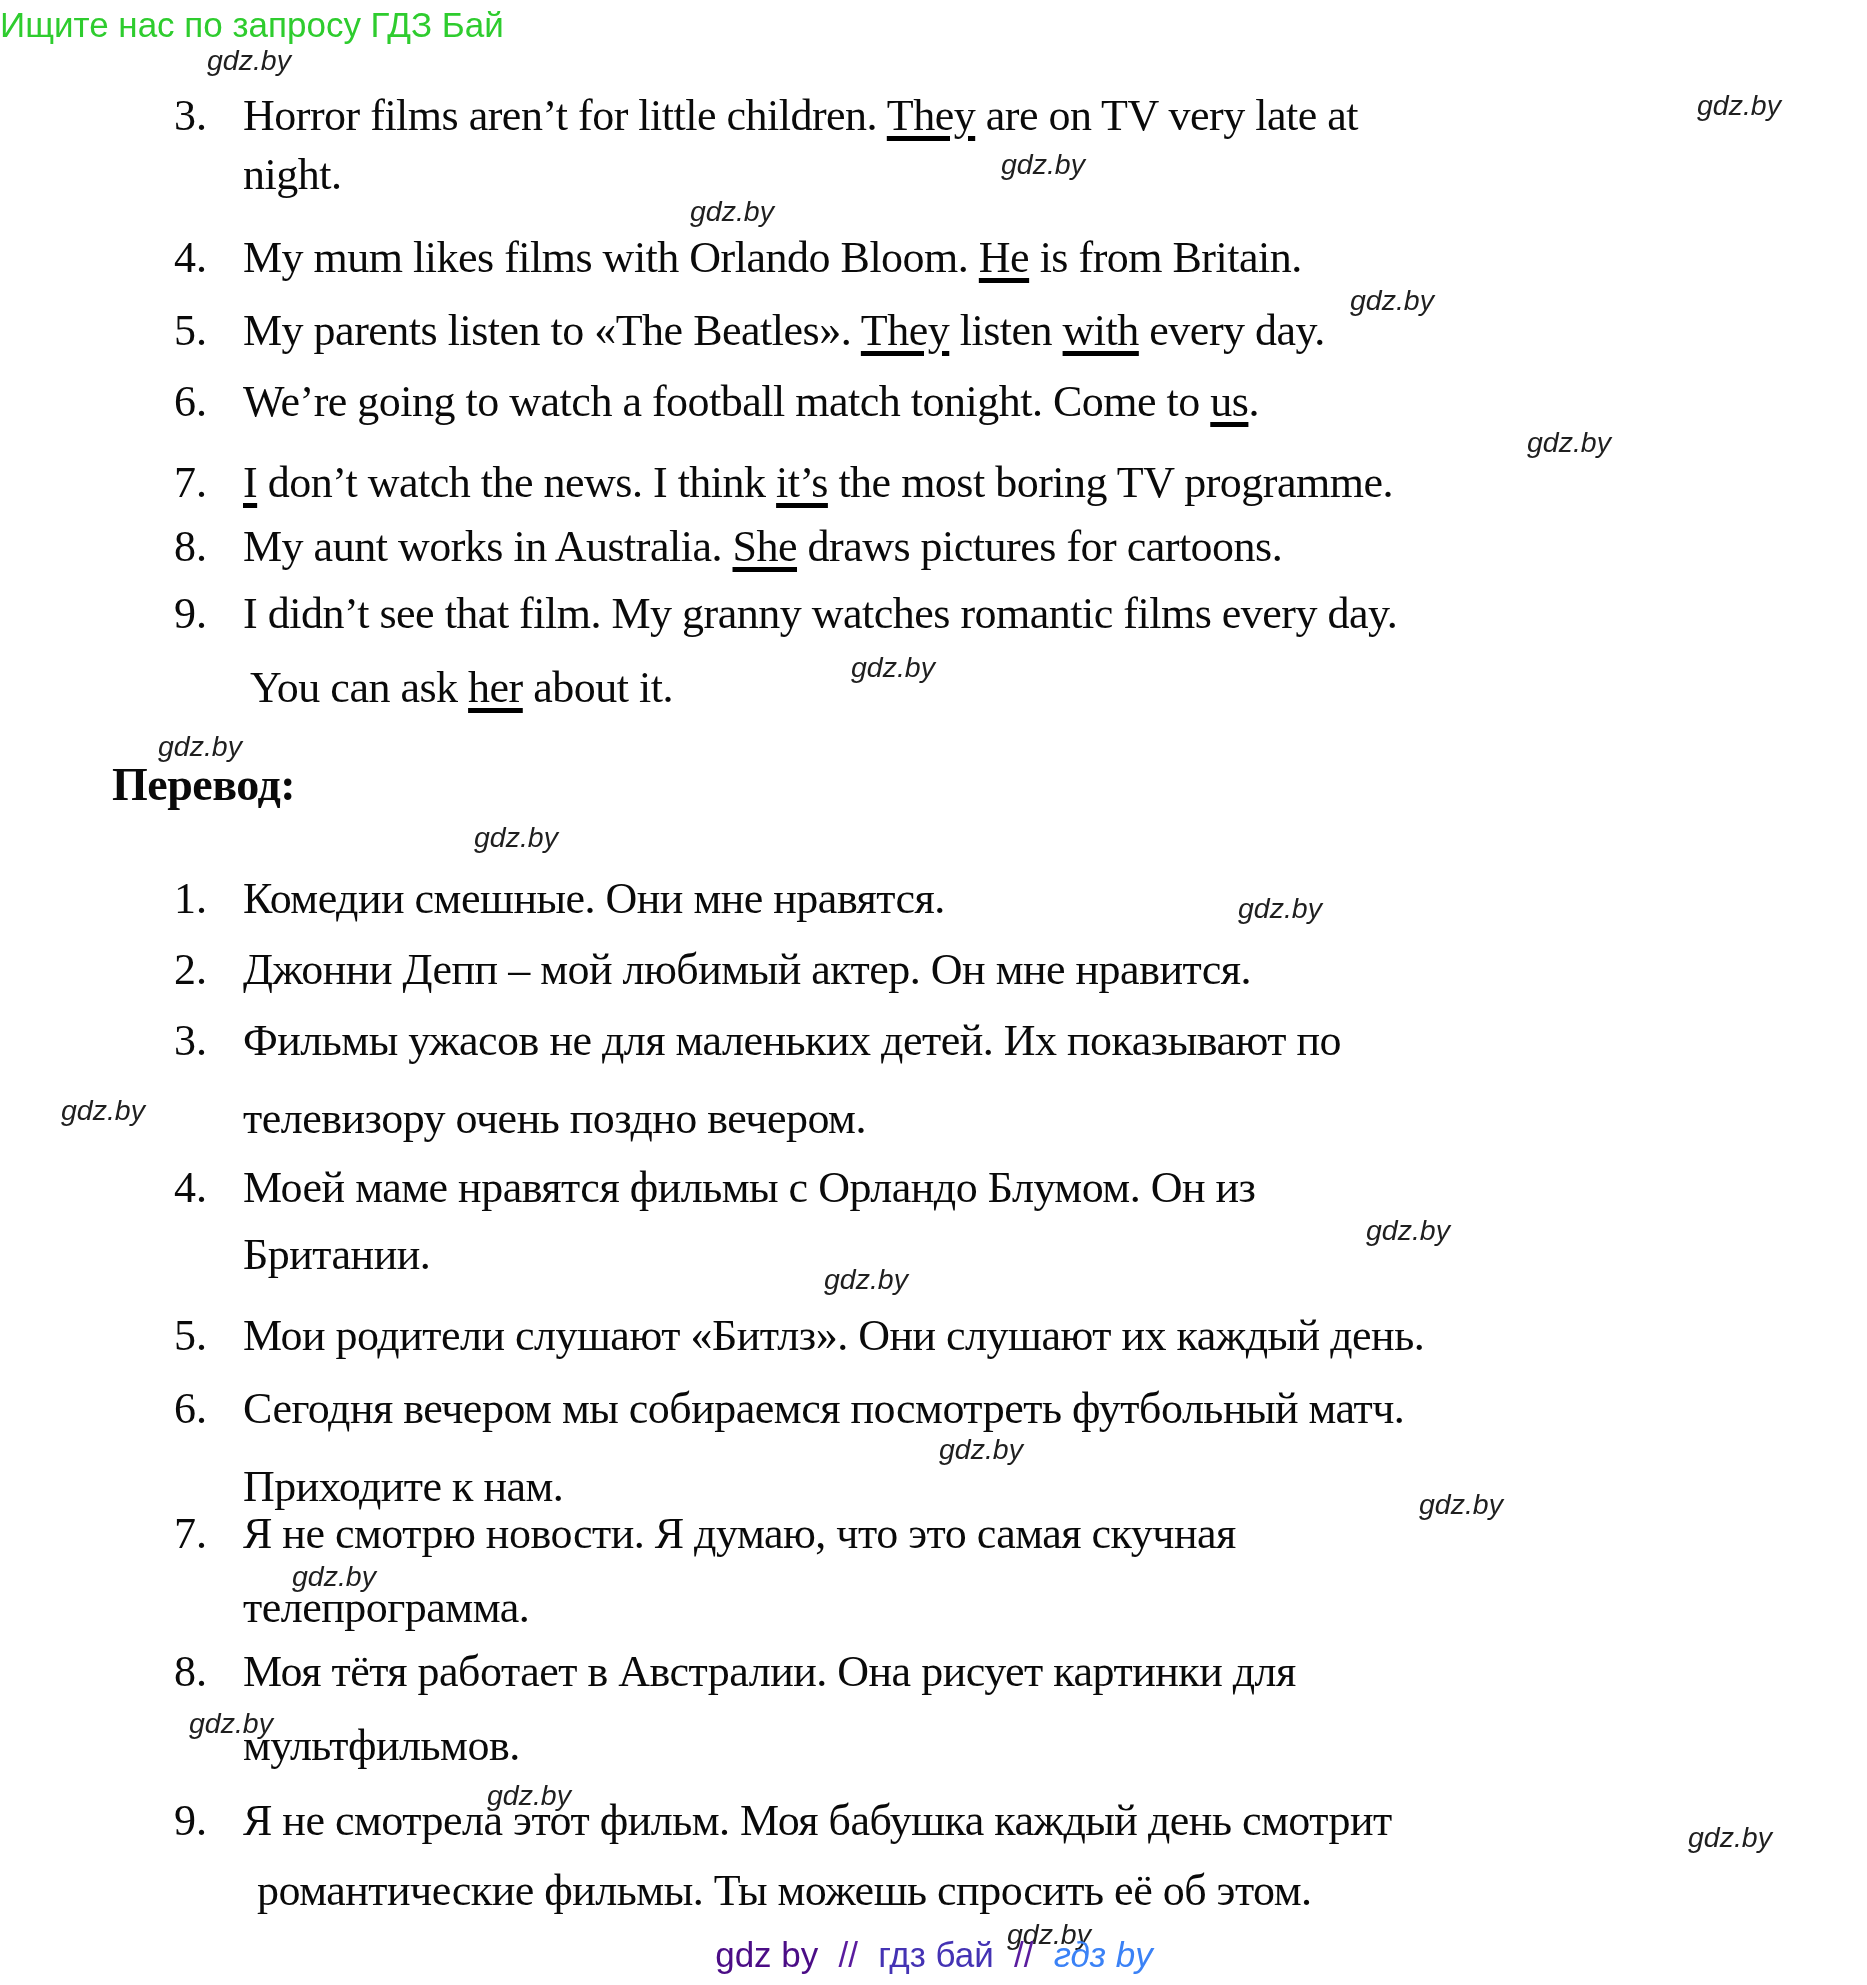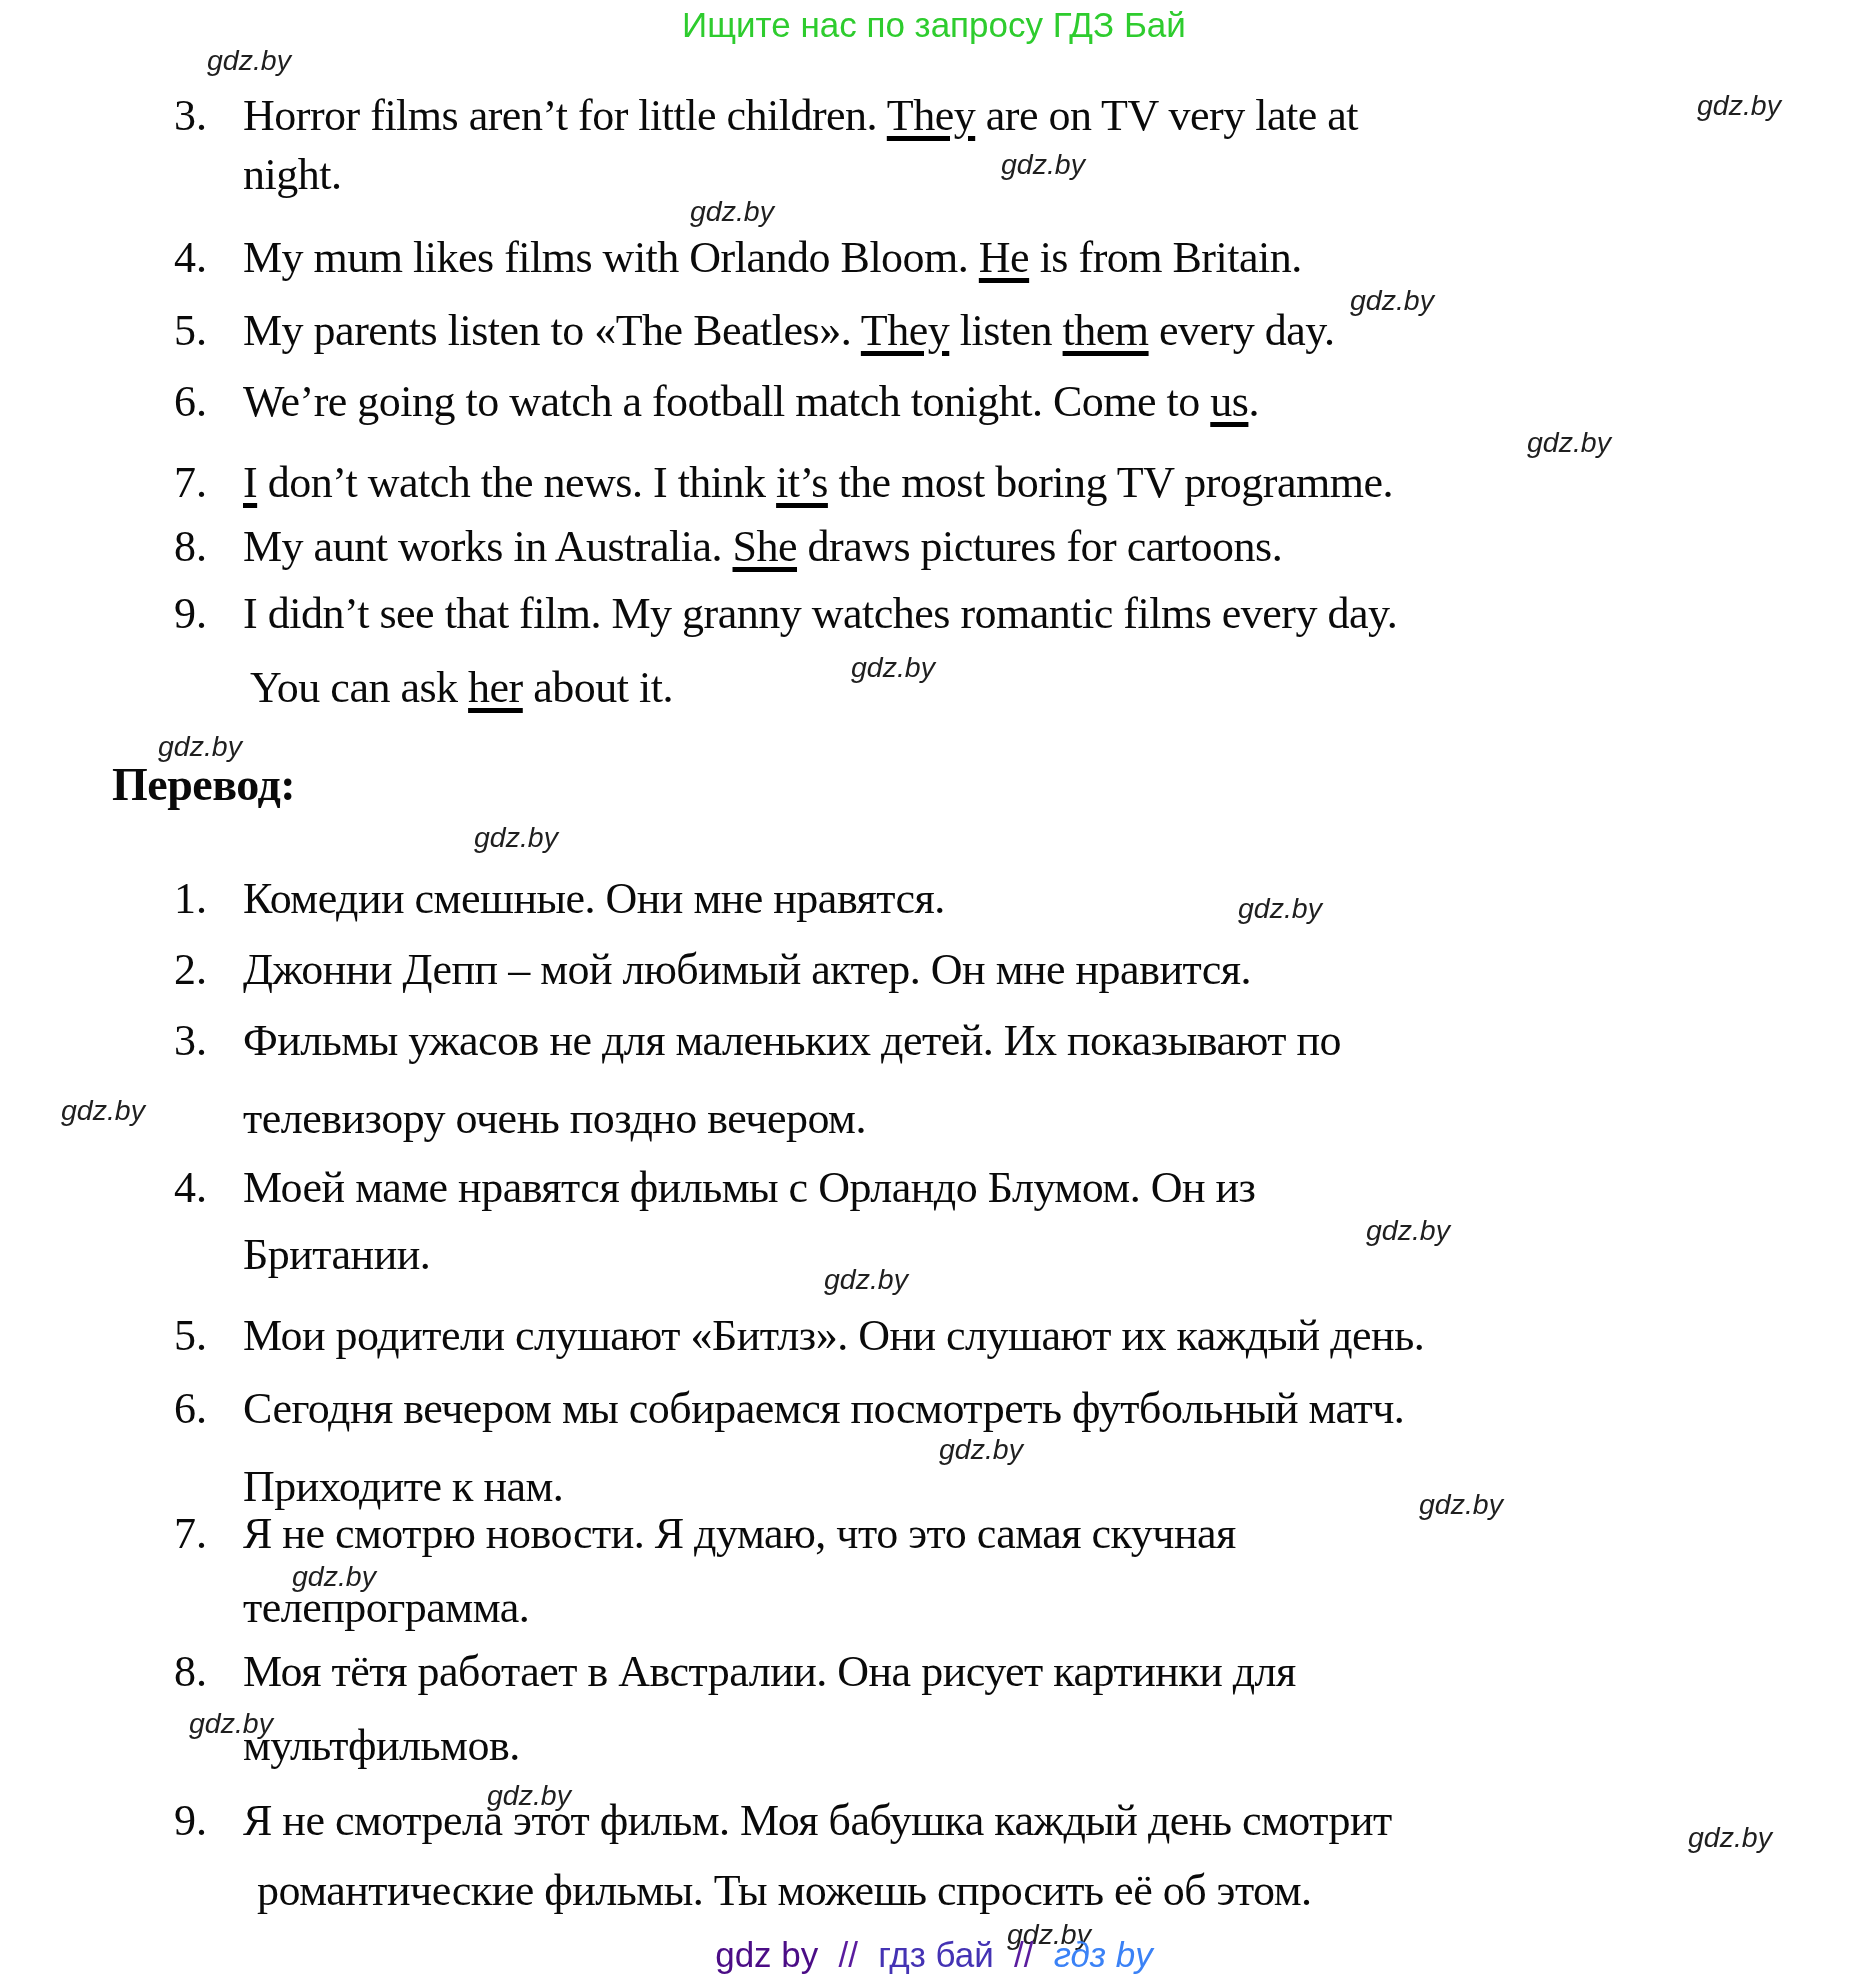--- a/index.html
+++ b/index.html
@@ -6,21 +6,20 @@
   .page{
     position:relative;
     width:1868px;height:1985px;
     background:#ffffff;
     overflow:hidden;
     font-family:"Liberation Serif", serif;
     color:#0a0a0a;
   }
   .promo{
     position:absolute;top:5.5px;left:0;width:100%;
-    text-align:center;
     font-family:"Liberation Sans", sans-serif;
     font-size:35px;line-height:1.1;
     color:#2ecc2e;
   }
   .line{
     position:absolute;
     font-size:44px;line-height:1;
     letter-spacing:-0.5px;
     white-space:nowrap;
   }
@@ -60,21 +59,21 @@
 
 <div class="page">
   <div class="promo" style="color: rgb(46, 204, 46);">Ищите нас по запросу ГДЗ Бай</div>
   <div id="english-list">
       <div class="num" style="top: 94px;">3.</div>
       <div class="line" style="left: 243px; top: 94px;"><span>Horror films aren’t for little children. </span><span class="ul">They</span><span> are on TV very late at</span></div>
       <div class="line" style="left: 243px; top: 153px;"><span>night.</span></div>
       <div class="num" style="top: 236px;">4.</div>
       <div class="line" style="left: 243px; top: 236px;"><span>My mum likes films with Orlando Bloom. </span><span class="ul">He</span><span> is from Britain.</span></div>
       <div class="num" style="top: 309px;">5.</div>
-      <div class="line" style="left: 243px; top: 309px;"><span>My parents listen to «The Beatles». </span><span class="ul">They</span><span> listen </span><span class="ul">them</span><span> every day.</span></div>
+      <div class="line" style="left: 243px; top: 309px;"><span>My parents listen to «The Beatles». </span><span class="ul">They</span><span> listen </span><span class="ul">with</span><span> every day.</span></div>
       <div class="num" style="top: 380px;">6.</div>
       <div class="line" style="left: 243px; top: 380px;"><span>We’re going to watch a football match tonight. Come to </span><span class="ul">us</span><span>.</span></div>
       <div class="num" style="top: 461px;">7.</div>
       <div class="line" style="left: 243px; top: 461px;"><span class="ul">I</span><span> don’t watch the news. I think </span><span class="ul">it’s</span><span> the most boring TV programme.</span></div>
       <div class="num" style="top: 525px;">8.</div>
       <div class="line" style="left: 243px; top: 525px;"><span>My aunt works in Australia. </span><span class="ul">She</span><span> draws pictures for cartoons.</span></div>
       <div class="num" style="top: 592px;">9.</div>
       <div class="line" style="left: 243px; top: 592px;"><span>I didn’t see that film. My granny watches romantic films every day.</span></div>
       <div class="line" style="left: 250px; top: 666px;"><span>You can ask </span><span class="ul">her</span><span> about it.</span></div>
     </div>

